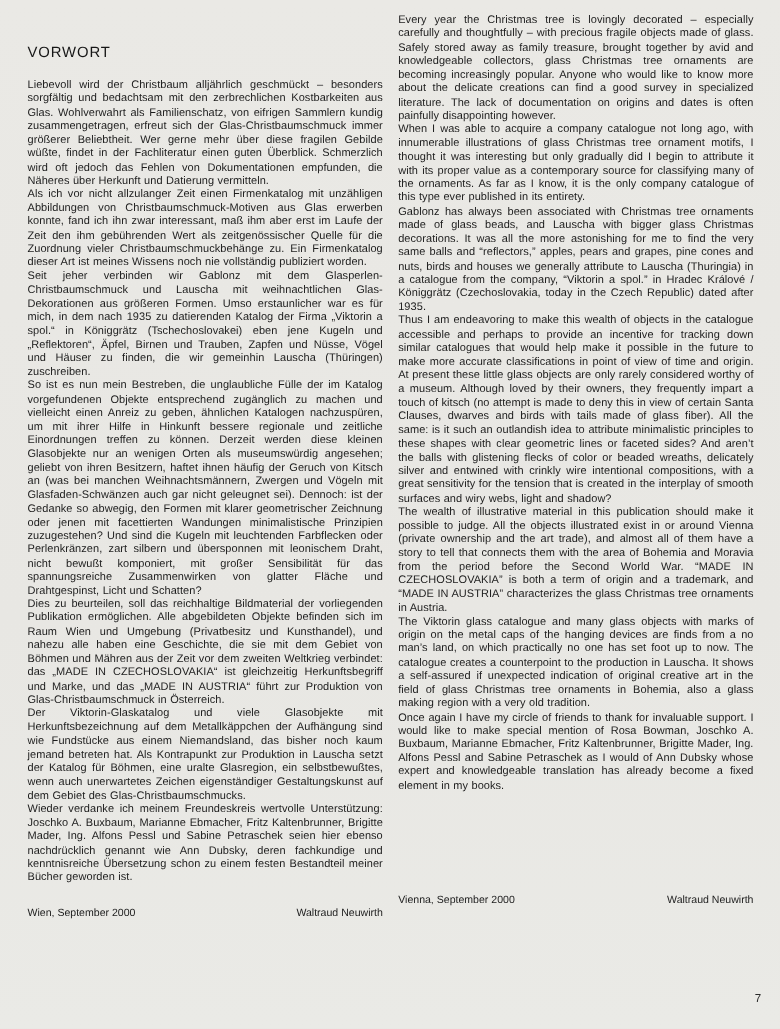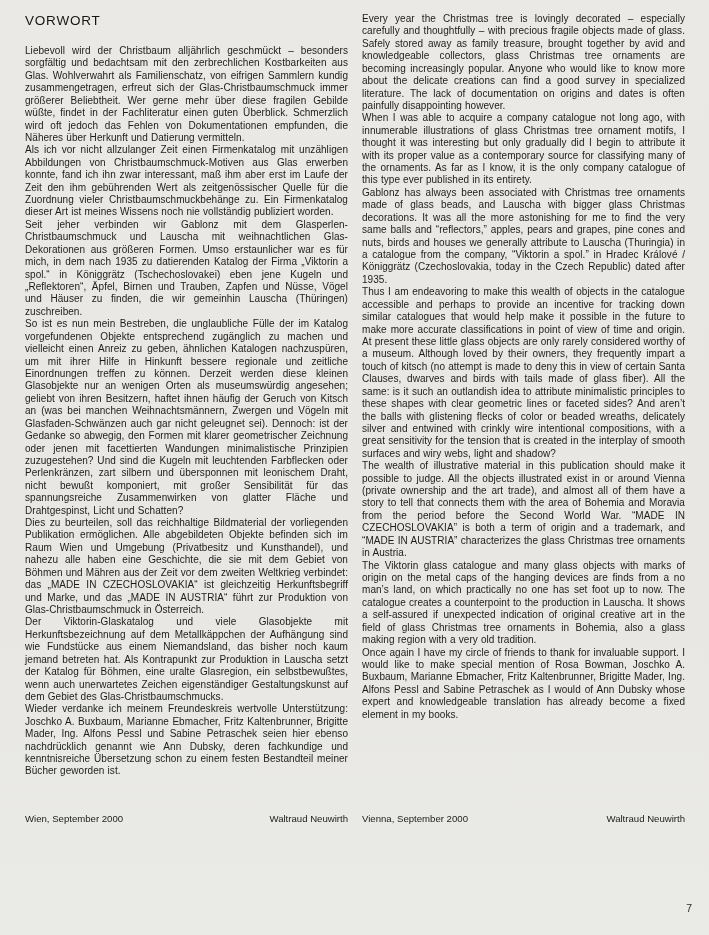--- a/index.html
+++ b/index.html
@@ -13,21 +13,21 @@
     position: relative;
     width: 709px; height: 935px;
     background: linear-gradient(180deg, #eae9e5 0%, #e8e7e3 60%, #eaeae6 100%);
     color: #1d1d1d;
   }
   .col {
     position: absolute;
     top: 13px;
     width: 323px;
   }
-  .col-left  { left: 25px; }
+  .col-left  { left: 25px; margin-top: 27px; }
   .col-right { left: 362px; }
   .heading {
     font-size: 13.5px;
     font-weight: 400;
     letter-spacing: 0.8px;
     color: #161616;
     margin-bottom: 17px;
   }
   .body-text p {
     font-size: 10px;
@@ -39,21 +39,21 @@
   }
   .signature {
     position: absolute;
     top: 813px;
     width: 323px;
     display: flex;
     justify-content: space-between;
     font-size: 9.6px;
     color: #1c1c1c;
   }
-  .sig-left  { left: 25px; }
+  .sig-left  { left: 25px; margin-top: 12px; }
   .sig-right { left: 362px; }
   .page-number {
     position: absolute;
     right: 17px;
     bottom: 21px;
     font-size: 10.5px;
     color: #2a2a2a;
   }
 </style>
 </head>

